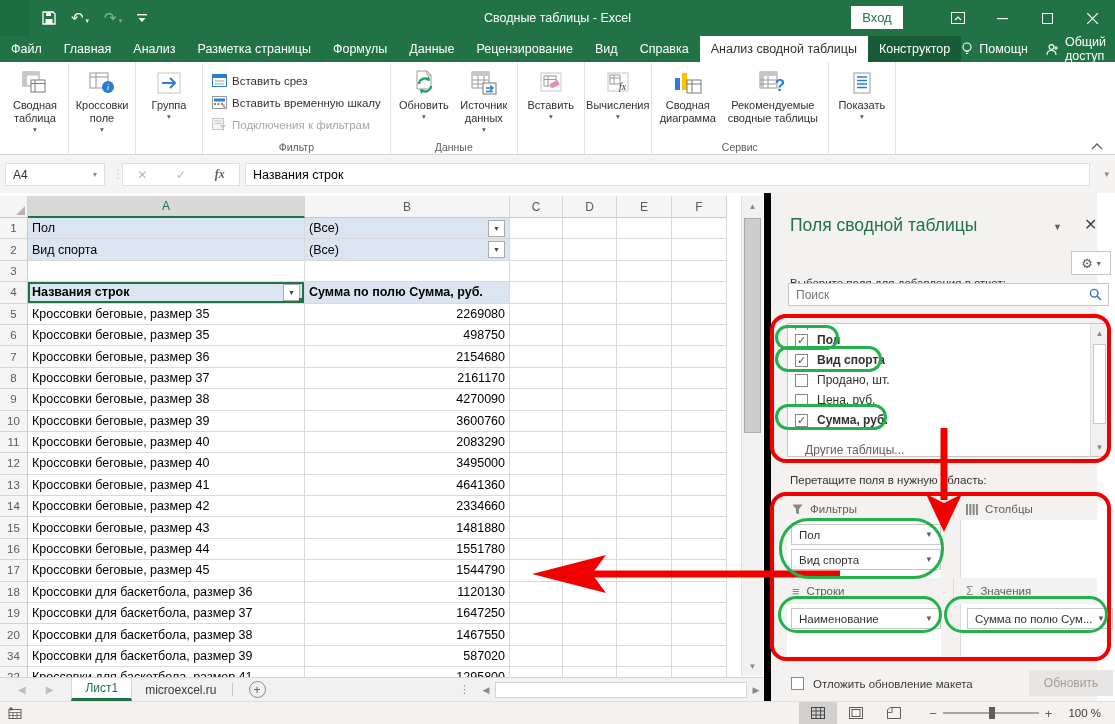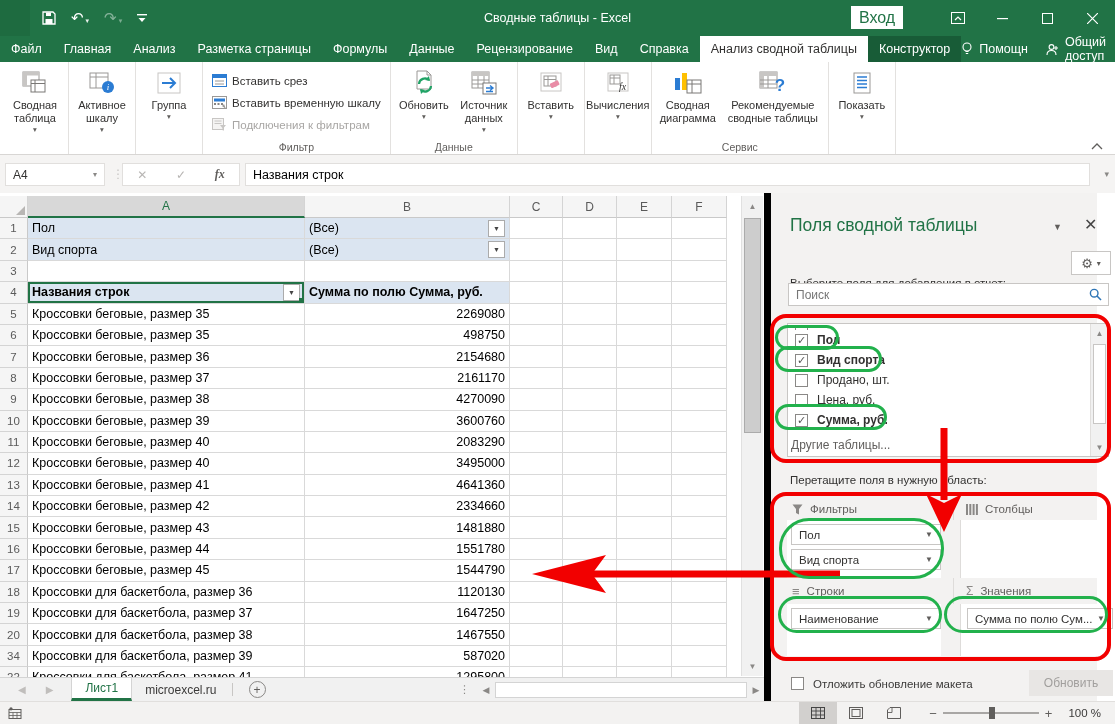--- a/index.html
+++ b/index.html
@@ -6,21 +6,21 @@
 body{font-family:"Liberation Sans",sans-serif;background:#888}
 .app{position:relative;width:1115px;height:724px;background:#fff;overflow:hidden;font-family:"Liberation Sans",sans-serif}
 
 
 .titlebar{position:absolute;left:0;top:0;width:1115px;height:36px;background:#217346;color:#fff;display:flex;align-items:center}
 .app-logo{width:30px;height:36px;background:#1e6b40}
 .qat{display:flex;align-items:center;gap:15px;margin-left:12px;font-size:15px}
 .qat .dis{opacity:.45}
 .qat .mini-caret{font-size:7px;margin-left:2px;opacity:.9}
 .title-text{position:absolute;left:50%;transform:translateX(-50%);font-size:12.5px;white-space:nowrap}
-.signin{position:absolute;left:851px;top:6px;width:52px;height:23px;background:#fff;color:#217346;font-size:16px;display:flex;align-items:center;justify-content:center;cursor:default}
+.signin{position:absolute;left:851px;top:6px;width:52px;height:23px;background:#fff;color:#217346;font-size:13px;display:flex;align-items:center;justify-content:center;cursor:default}
 .winbtns{position:absolute;right:0;top:0;height:36px;display:flex}
 .winbtn{width:45px;height:36px;display:flex;align-items:center;justify-content:center;font-size:14px;color:#fff}
 
 
 .tabbar{position:absolute;left:0;top:36px;width:1115px;height:26px;background:#217346;display:flex;align-items:stretch;color:#fff;font-size:12.5px}
 .tab{padding:0 11px;display:flex;align-items:center;white-space:nowrap}
 .tab.active{background:#fff;color:#323130}
 .tab.designer{background:#185c37}
 .tab-right{margin-left:auto;display:flex;align-items:center;gap:18px;padding-right:16px}
 .tr-item{display:flex;align-items:center;gap:6px}
@@ -101,21 +101,21 @@
 .p-gear .gcaret{font-size:8px}
 .p-search{position:absolute;left:17px;top:90px;width:321px;height:23px;background:#fff;border:1px solid #c8c6c4;display:flex;align-items:center}
 .p-search input{flex:1;border:none;outline:none;font-size:12px;padding:0 7px;color:#323130;font-family:"Liberation Sans",sans-serif;background:transparent}
 .p-search input::placeholder{color:#767676}
 .p-search .mag{margin-right:6px;display:flex}
 .p-list{position:absolute;left:16px;top:130px;width:322px;height:134px;background:#fff;border:1px solid #c8c6c4;overflow:hidden}
 .p-sliver{height:6px;overflow:hidden;padding-left:7px}
 .p-item{height:20px;display:flex;align-items:center;gap:9px;padding-left:7px}
 .cb{width:13px;height:13px;min-width:13px;border:1px solid #8a8886;background:#fff;display:flex;align-items:center;justify-content:center;font-size:11px;color:#555;line-height:1}
 .p-item .bold{font-weight:bold}
-.p-more{margin-top:8px;padding-left:3px;color:#605e5c}
+.p-more{margin-top:13px;padding-left:17px;color:#605e5c}
 .p-list-scroll{position:absolute;right:0;top:0;width:18px;height:100%;background:#f1f1f1;border-left:1px solid #e1dfdd}
 .pls-arrow{height:18px;display:flex;align-items:center;justify-content:center;font-size:8px;color:#8a8886}
 .pls-arrow.bottom{position:absolute;bottom:0;left:0;right:0}
 .pls-thumb{position:absolute;top:20px;left:2px;width:13px;height:80px;background:#fff;border:1px solid #c8c6c4}
 .p-hint{position:absolute;left:19px;top:281px;font-size:11.5px;white-space:nowrap}
 .p-areas{position:absolute;left:16px;top:305px;width:322px;display:grid;grid-template-columns:166px 156px;grid-template-rows:22px 58px 26px 52px}
 .area-h{display:flex;align-items:center;gap:7px;font-size:11.5px;color:#605e5c;padding-left:5px}
 .area-h.rcol{border-left:1px solid #dedcda;padding-left:12px}
 .area-zone{background:#fff;padding:4px 4px 0 4px;margin-right:12px}
 .area-zone.rcol{margin-right:0;margin-left:7px;border-left:1px solid #dedcda;padding-left:6px}
@@ -238,21 +238,21 @@
     <div class="rgroup">
       <div class="bigbtn">
         <span class="ic">
             <svg width="26" height="24" viewBox="0 0 26 24">
               <rect x="1" y="2" width="18" height="15" fill="#fff" stroke="#9a9896"></rect>
               <path d="M1 6 h18 M7 2 v15" stroke="#9a9896"></path>
               <circle cx="19" cy="16" r="6" fill="#2b7cd3"></circle>
               <text x="19" y="19" font-size="9" fill="#fff" text-anchor="middle" font-family="Liberation Serif,serif" font-style="italic">i</text>
             </svg>
           </span>
-        <span>Активное шкалу</span>
+        <span>Кроссовки поле</span>
         <span class="caret">▾</span>
       </div>
     </div>
     <div class="rgroup">
       <div class="bigbtn">
         <span class="ic">
             <svg width="26" height="24" viewBox="0 0 26 24">
               <rect x="2" y="2" width="22" height="20" fill="#fff" stroke="#c8c6c4"></rect>
               <path d="M6 12 h12 M14 7 l5 5 -5 5" fill="none" stroke="#2b7cd3" stroke-width="2"></path>
             </svg>

